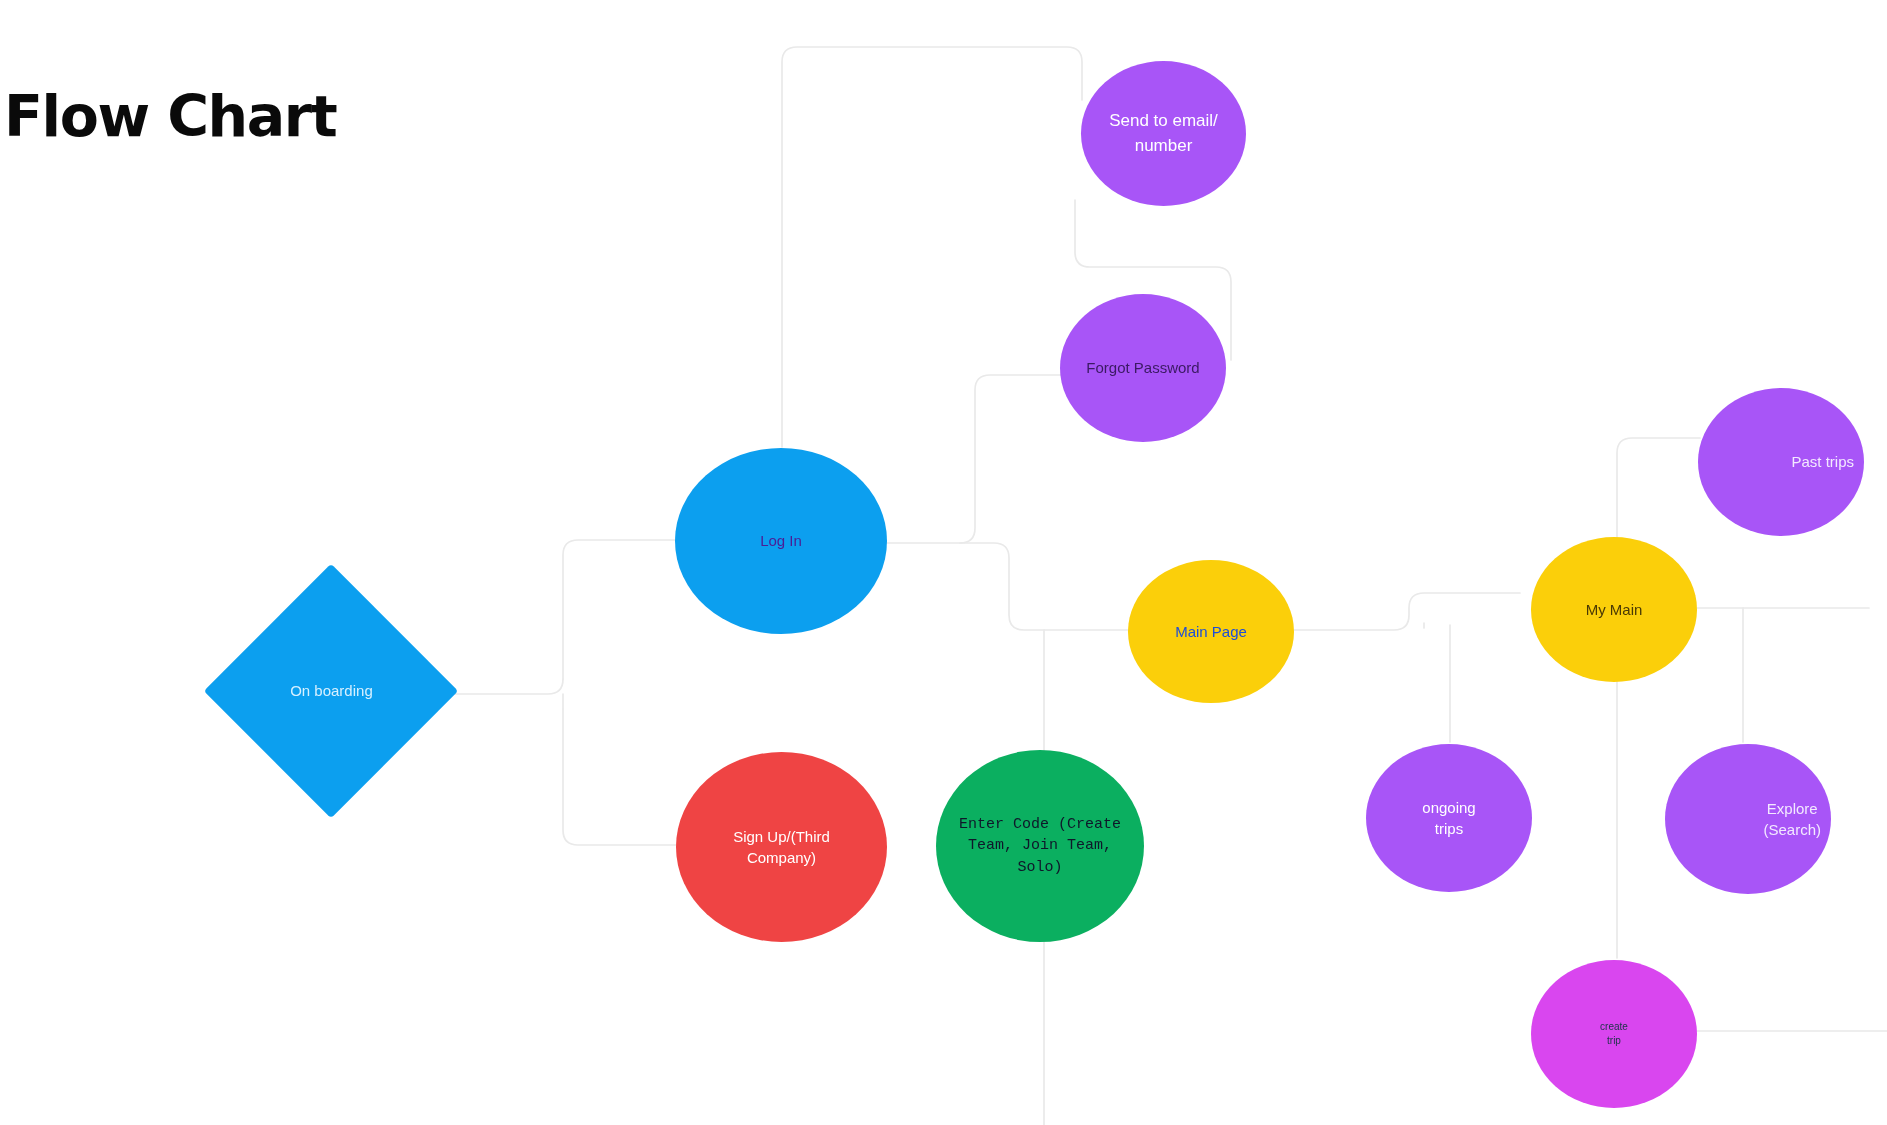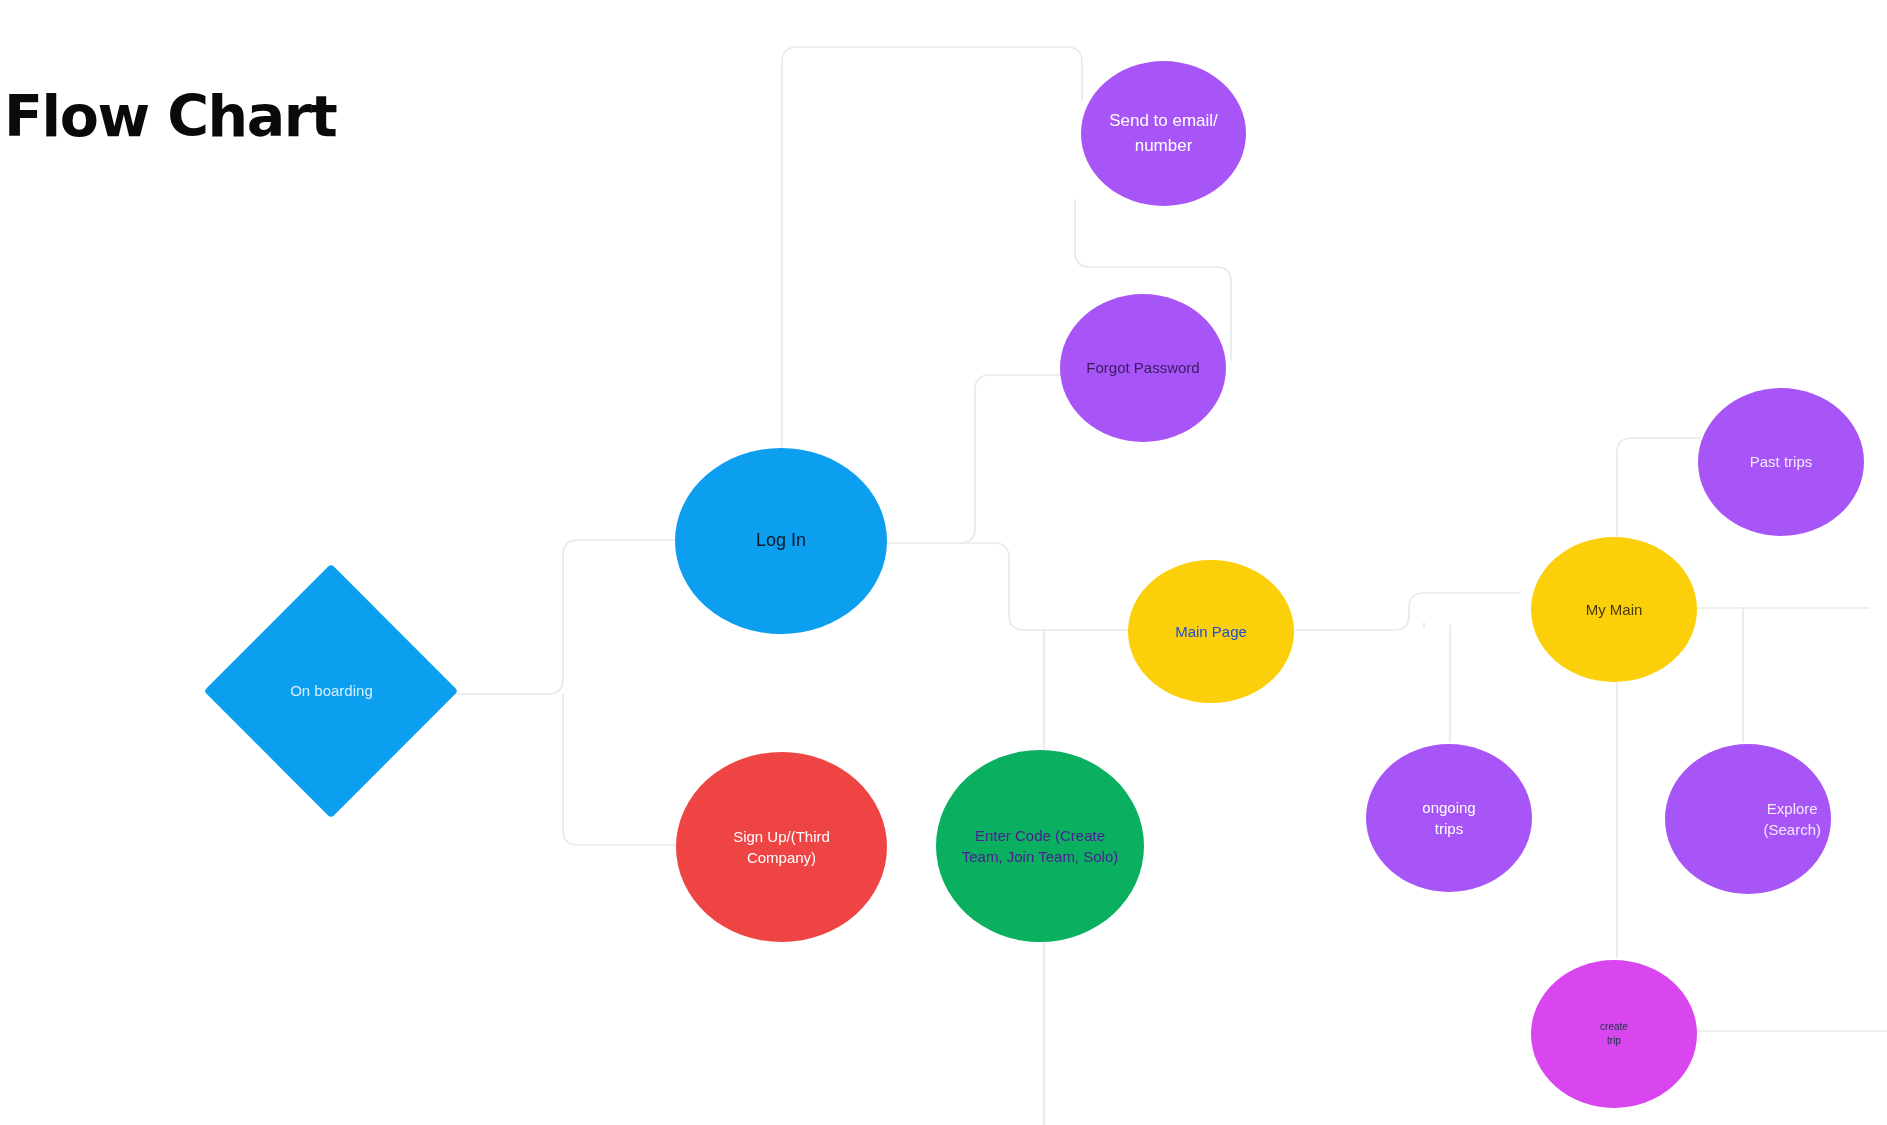--- a/index.html
+++ b/index.html
@@ -83,31 +83,31 @@
       <path d="M 1617 612 L 1617 453 Q 1617 438 1632 438 L 1700 438" stroke="#e9e9e9"></path>
       <path d="M 1617 615 L 1617 958" stroke="#e9e9e9"></path>
       <path d="M 1694 608 L 1869 608" stroke="#e9e9e9"></path>
       <path d="M 1743 608 L 1743 742" stroke="#e9e9e9"></path>
       <path d="M 1697 1031 L 1887 1031" stroke="#e9e9e9"></path>
       <path d="M 1150 595 L 1150 630" stroke="#e9e9e9"></path>
     </svg>
 
   <div id="nodes">
       <div class="node diamond" style="left: 241px; top: 601px; width: 180px; height: 180px; background: rgb(12, 159, 239); color: rgb(215, 240, 255); font-size: 15px;"><span class="lbl">On boarding</span></div>
-      <div class="node ellipse" style="left: 675px; top: 448px; width: 212px; height: 186px; background: rgb(12, 159, 239); color: #0f172a; font-size: 18px;"><span class="lbl">Log In</span></div>
+      <div class="node ellipse" style="left: 675px; top: 448px; width: 212px; height: 186px; background: rgb(12, 159, 239); color: #4c1d95; font-size: 15px;"><span class="lbl">Log In</span></div>
       <div class="node ellipse" style="left: 1081px; top: 61px; width: 165px; height: 145px; background: rgb(168, 85, 247); color: #ffffff; font-size: 17px;"><span class="lbl">Send to email/
 number</span></div>
       <div class="node ellipse" style="left: 1060px; top: 294px; width: 166px; height: 148px; background: rgb(168, 85, 247); color: rgb(59, 26, 99); font-size: 15px;"><span class="lbl">Forgot Password</span></div>
       <div class="node ellipse" style="left: 676px; top: 752px; width: 211px; height: 190px; background: #ef4444; color: rgb(255, 255, 255); font-size: 15px;"><span class="lbl">Sign Up/(Third
 Company)</span></div>
-      <div class="node ellipse" style="left: 936px; top: 750px; width: 208px; height: 192px; background: rgb(11, 175, 96); color: #4c1d95; font-size: 15px;"><span class="lbl">Enter Code (Create
+      <div class="node ellipse" style="left: 936px; top: 750px; width: 208px; height: 192px; background: rgb(11, 175, 96); color: #0f172a; font-size: 15px; font-family: Liberation Mono, monospace;"><span class="lbl">Enter Code (Create
 Team, Join Team, Solo)</span></div>
       <div class="node ellipse" style="left: 1128px; top: 560px; width: 166px; height: 143px; background: rgb(251, 207, 10); color: #1d4ed8; font-size: 15px;"><span class="lbl">Main Page</span></div>
       <div class="node ellipse" style="left: 1531px; top: 537px; width: 166px; height: 145px; background: rgb(251, 207, 10); color: rgb(74, 58, 5); font-size: 15px;"><span class="lbl">My Main</span></div>
-      <div class="node ellipse" style="left: 1698px; top: 388px; width: 166px; height: 148px; background: rgb(168, 85, 247); color: rgb(243, 233, 255); font-size: 15px;"><span class="lbl">Past trips</span></div>
+      <div class="node ellipse" style="left: 1698px; top: 388px; width: 166px; height: 148px; background: rgb(168, 85, 247); color: rgb(243, 233, 255); font-size: 15px; justify-content: flex-end;"><span class="lbl">Past trips</span></div>
       <div class="node ellipse" style="left: 1366px; top: 744px; width: 166px; height: 148px; background: rgb(168, 85, 247); color: #ffffff; font-size: 15px;"><span class="lbl">ongoing
 trips</span></div>
       <div class="node ellipse" style="left: 1665px; top: 744px; width: 166px; height: 150px; background: rgb(168, 85, 247); color: rgb(243, 233, 255); font-size: 15px; justify-content: flex-end;"><span class="lbl">Explore
 (Search)</span></div>
       <div class="node ellipse" style="left: 1531px; top: 960px; width: 166px; height: 148px; background: #d946ef; color: rgb(27, 51, 71); font-size: 10px;"><span class="lbl">create
 trip</span></div>
     </div>
 
 </div>
 

